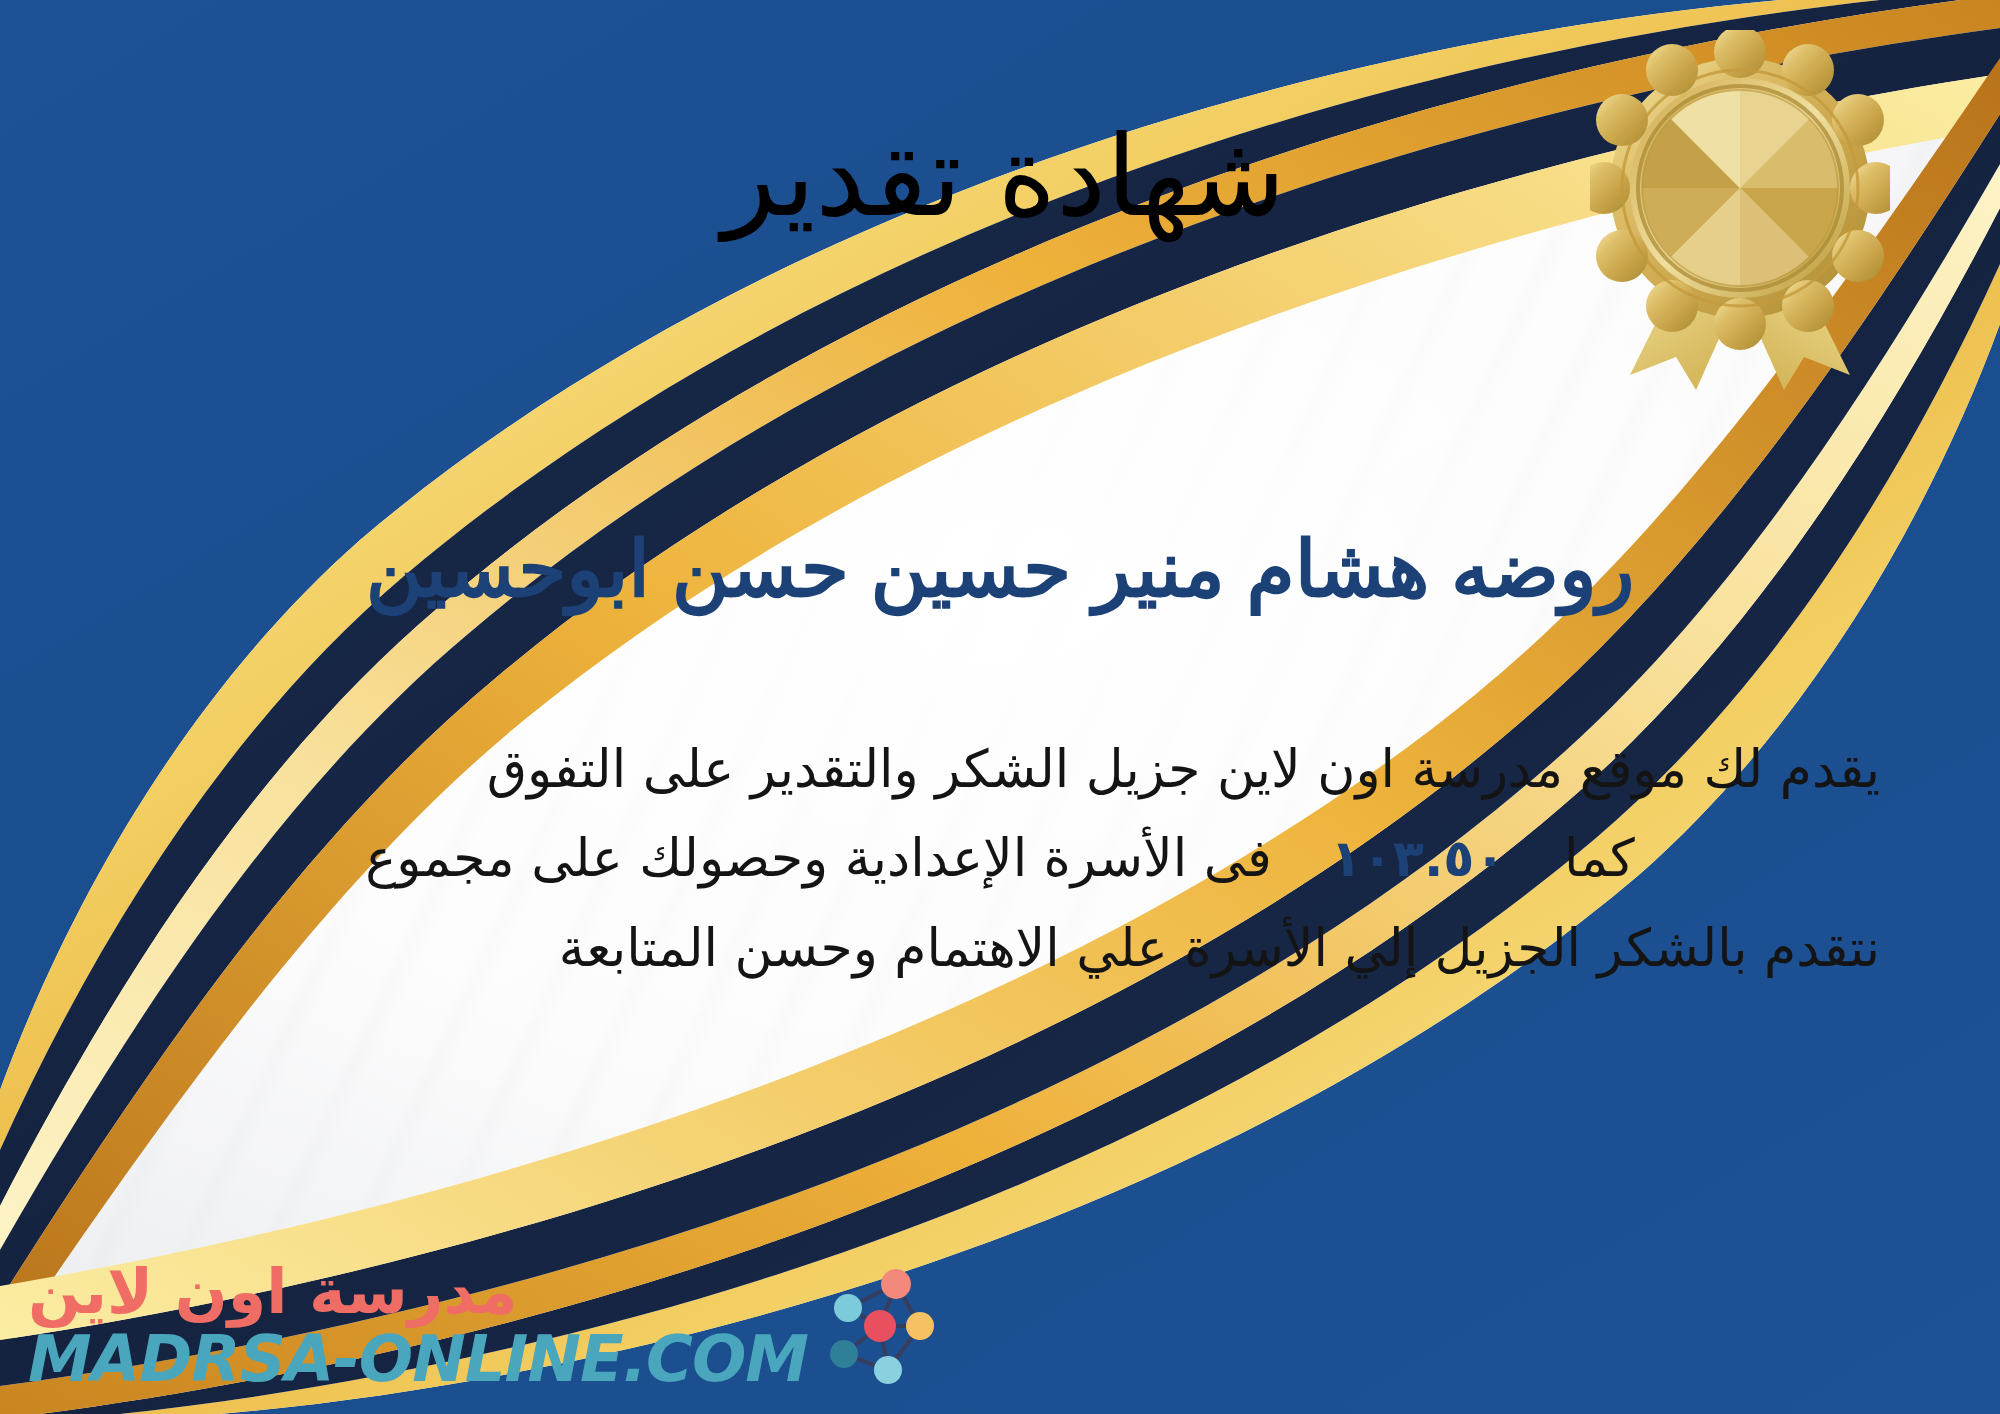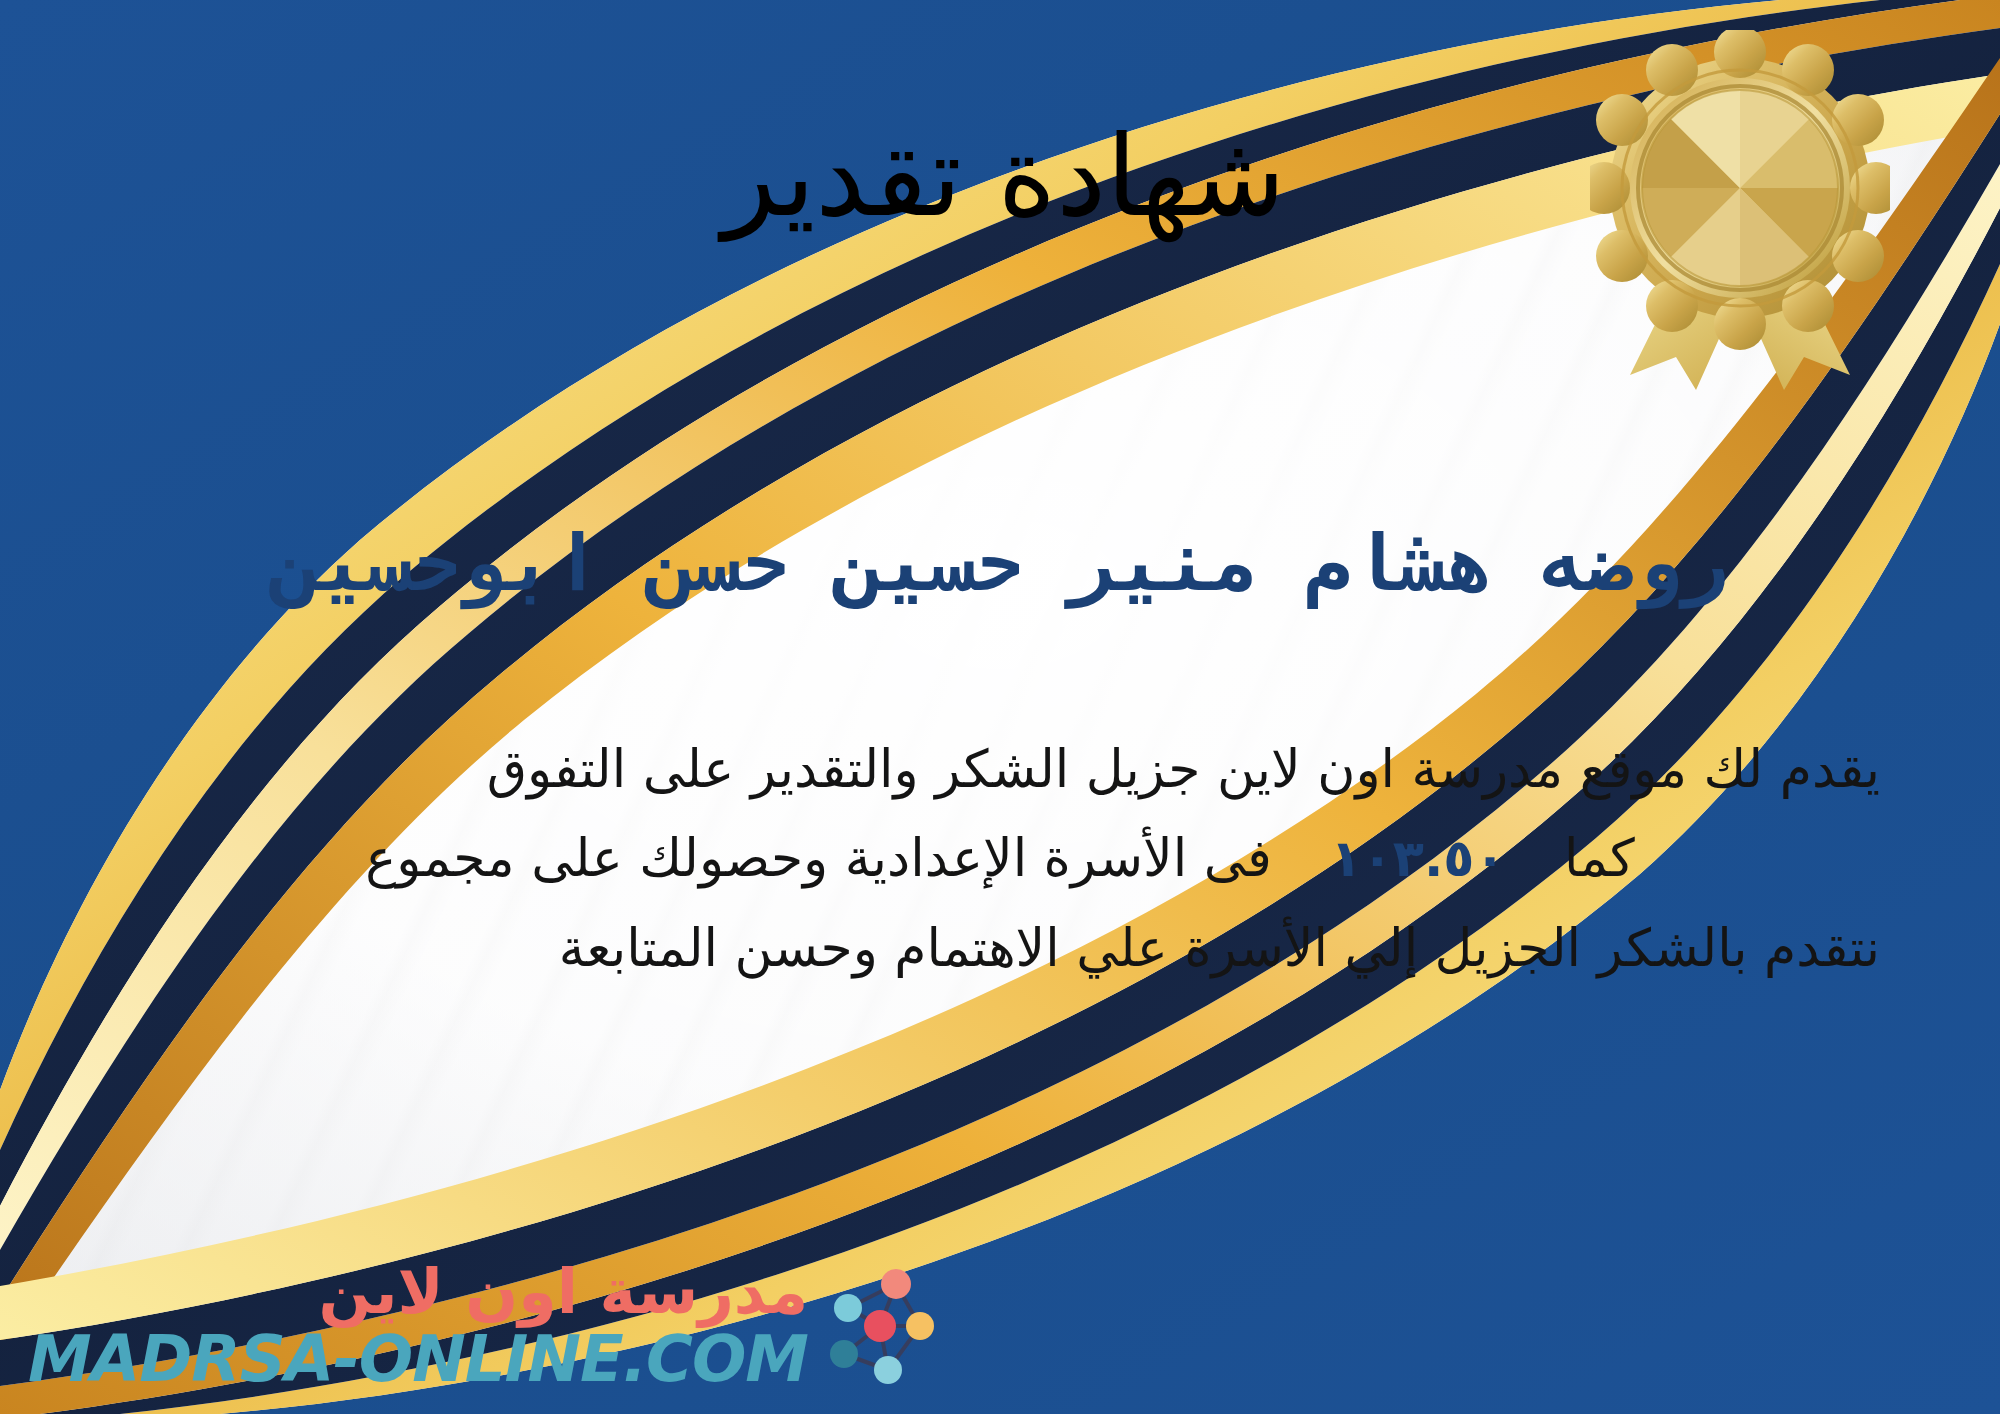--- a/index.html
+++ b/index.html
@@ -45,21 +45,21 @@
   .cert-title{
     position:absolute;top:118px;left:8px;right:0;
     font-size:112px;line-height:1.05;font-weight:400;
     color:#000000;letter-spacing:1px;
     font-family:"DejaVu Sans","Liberation Sans",sans-serif;
   }
   .recipient-name{
     position:absolute;top:525px;left:0;right:0;
     font-size:78px;line-height:1.15;font-weight:700;
     color:#1b4176;
-    font-family:Liberation Mono, monospace;
+    font-family:Liberation Sans, sans-serif;
   }
   .body-block{
     position:absolute;top:725px;left:120px;right:120px;
     font-size:52px;line-height:1.72;color:#141414;font-weight:400;
   }
   .body-line{display:block;white-space:nowrap;}
   .line-1{text-align:right;}
   .line-2{text-align:center;}
   .line-3{text-align:right;}
   .grade-value{
@@ -69,21 +69,21 @@
   .closing-line{
     position:absolute;top:1105px;left:0;right:0;
     font-size:52px;color:#141414;font-weight:400;
   }
   
   .brand{
     position:absolute;left:28px;bottom:22px;
     display:flex;align-items:center;gap:14px;direction:rtl;
   }
   .brand-mark{width:118px;height:132px;flex:0 0 auto;}
-  .brand-text{display:flex;flex-direction:column;align-items:flex-start;line-height:1;}
+  .brand-text{display:flex;flex-direction:column;align-items:flex-end;line-height:1;}
   .brand-ar{
     font-size:62px;font-weight:700;color:#ef6d64;letter-spacing:0px;
     font-family:"DejaVu Sans","Liberation Sans",sans-serif;white-space:nowrap;
   }
   .brand-en{
     font-size:64px;font-weight:700;color:#4aa6bd;direction:ltr;
     letter-spacing:-1px;font-style:italic;white-space:nowrap;margin-top:4px;
     font-family:"DejaVu Sans","Liberation Sans",sans-serif;
   }
   

